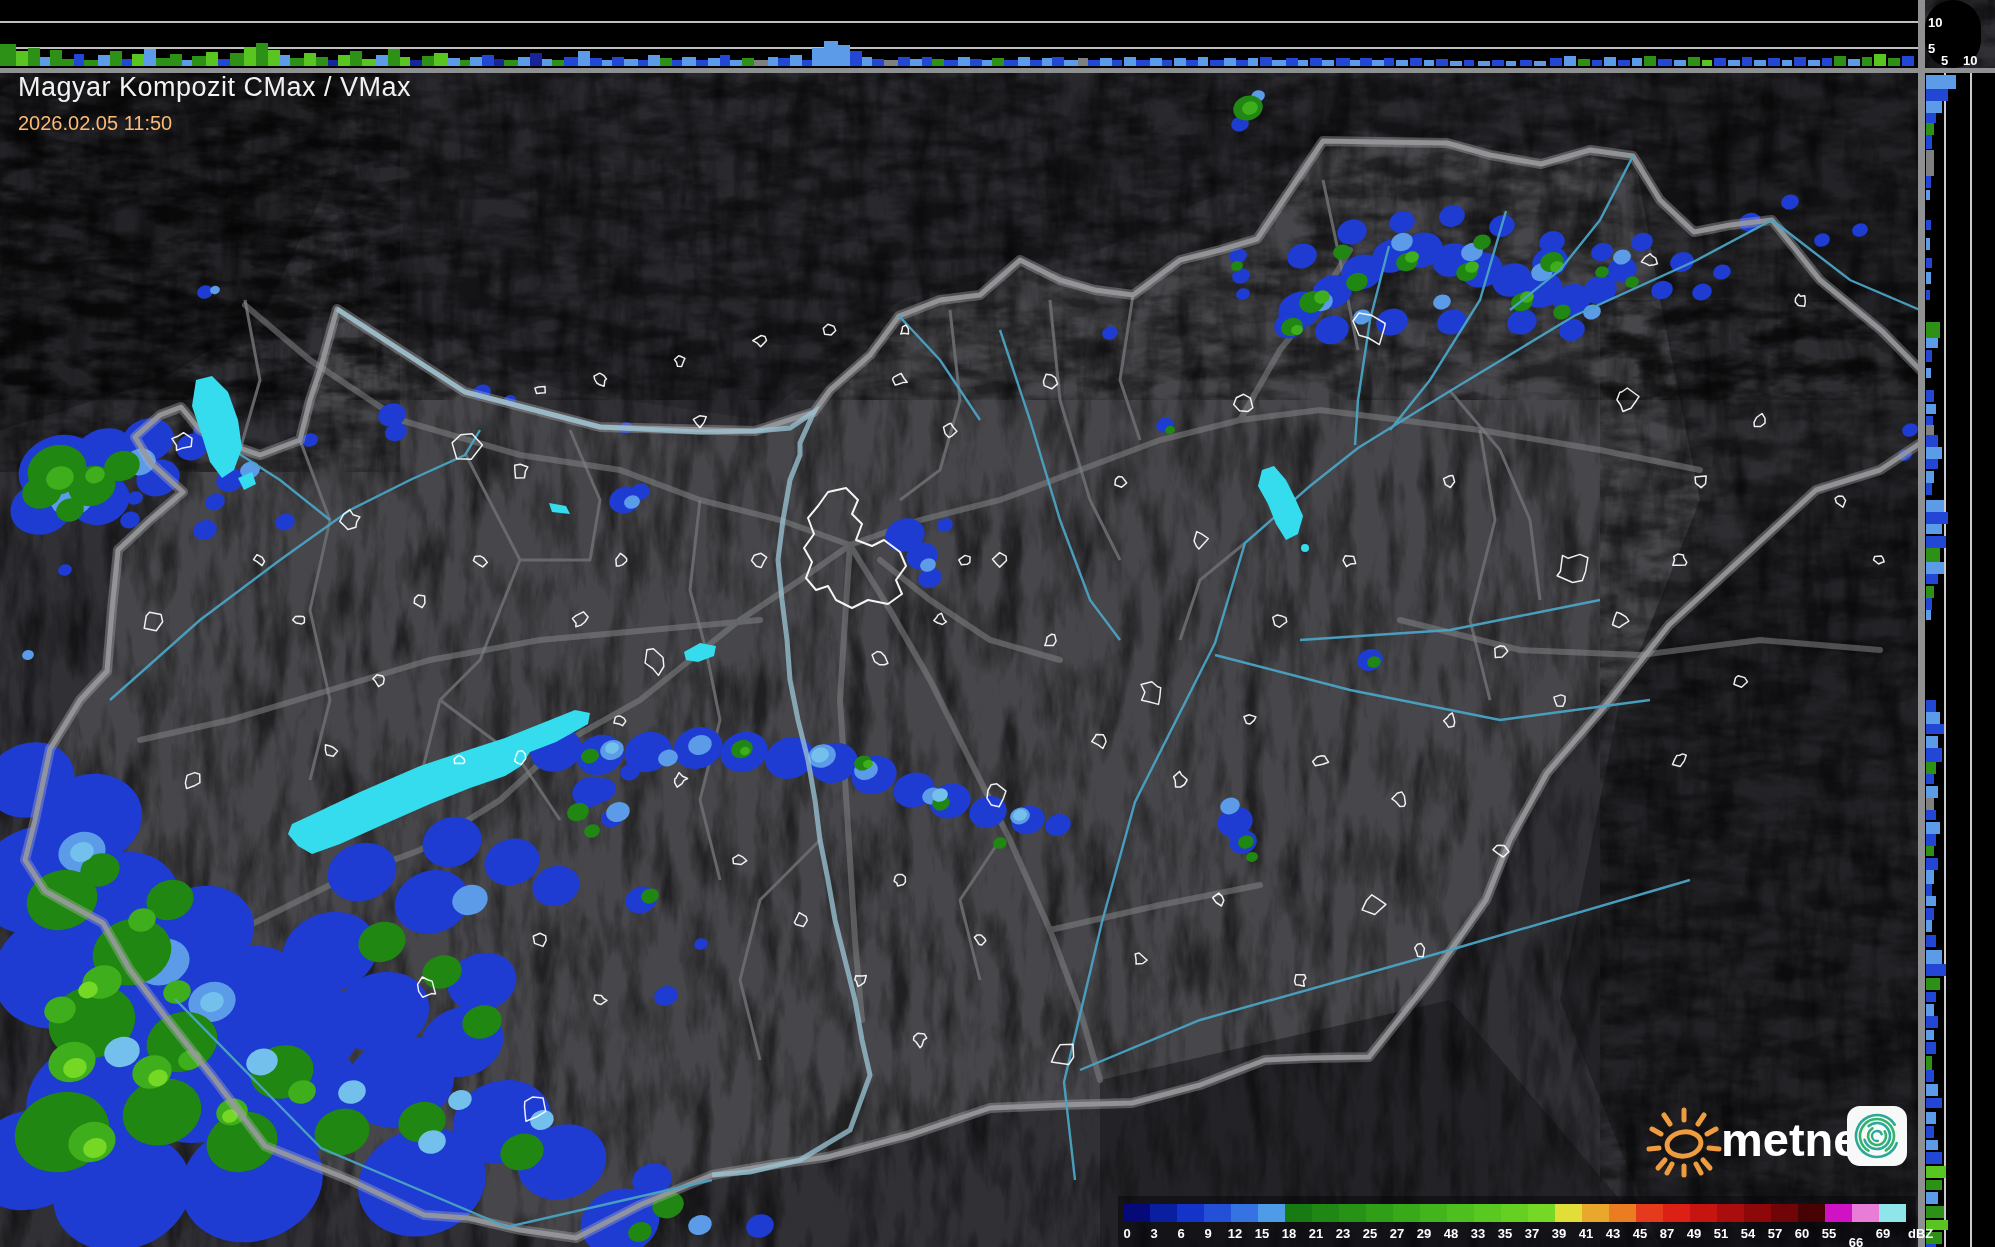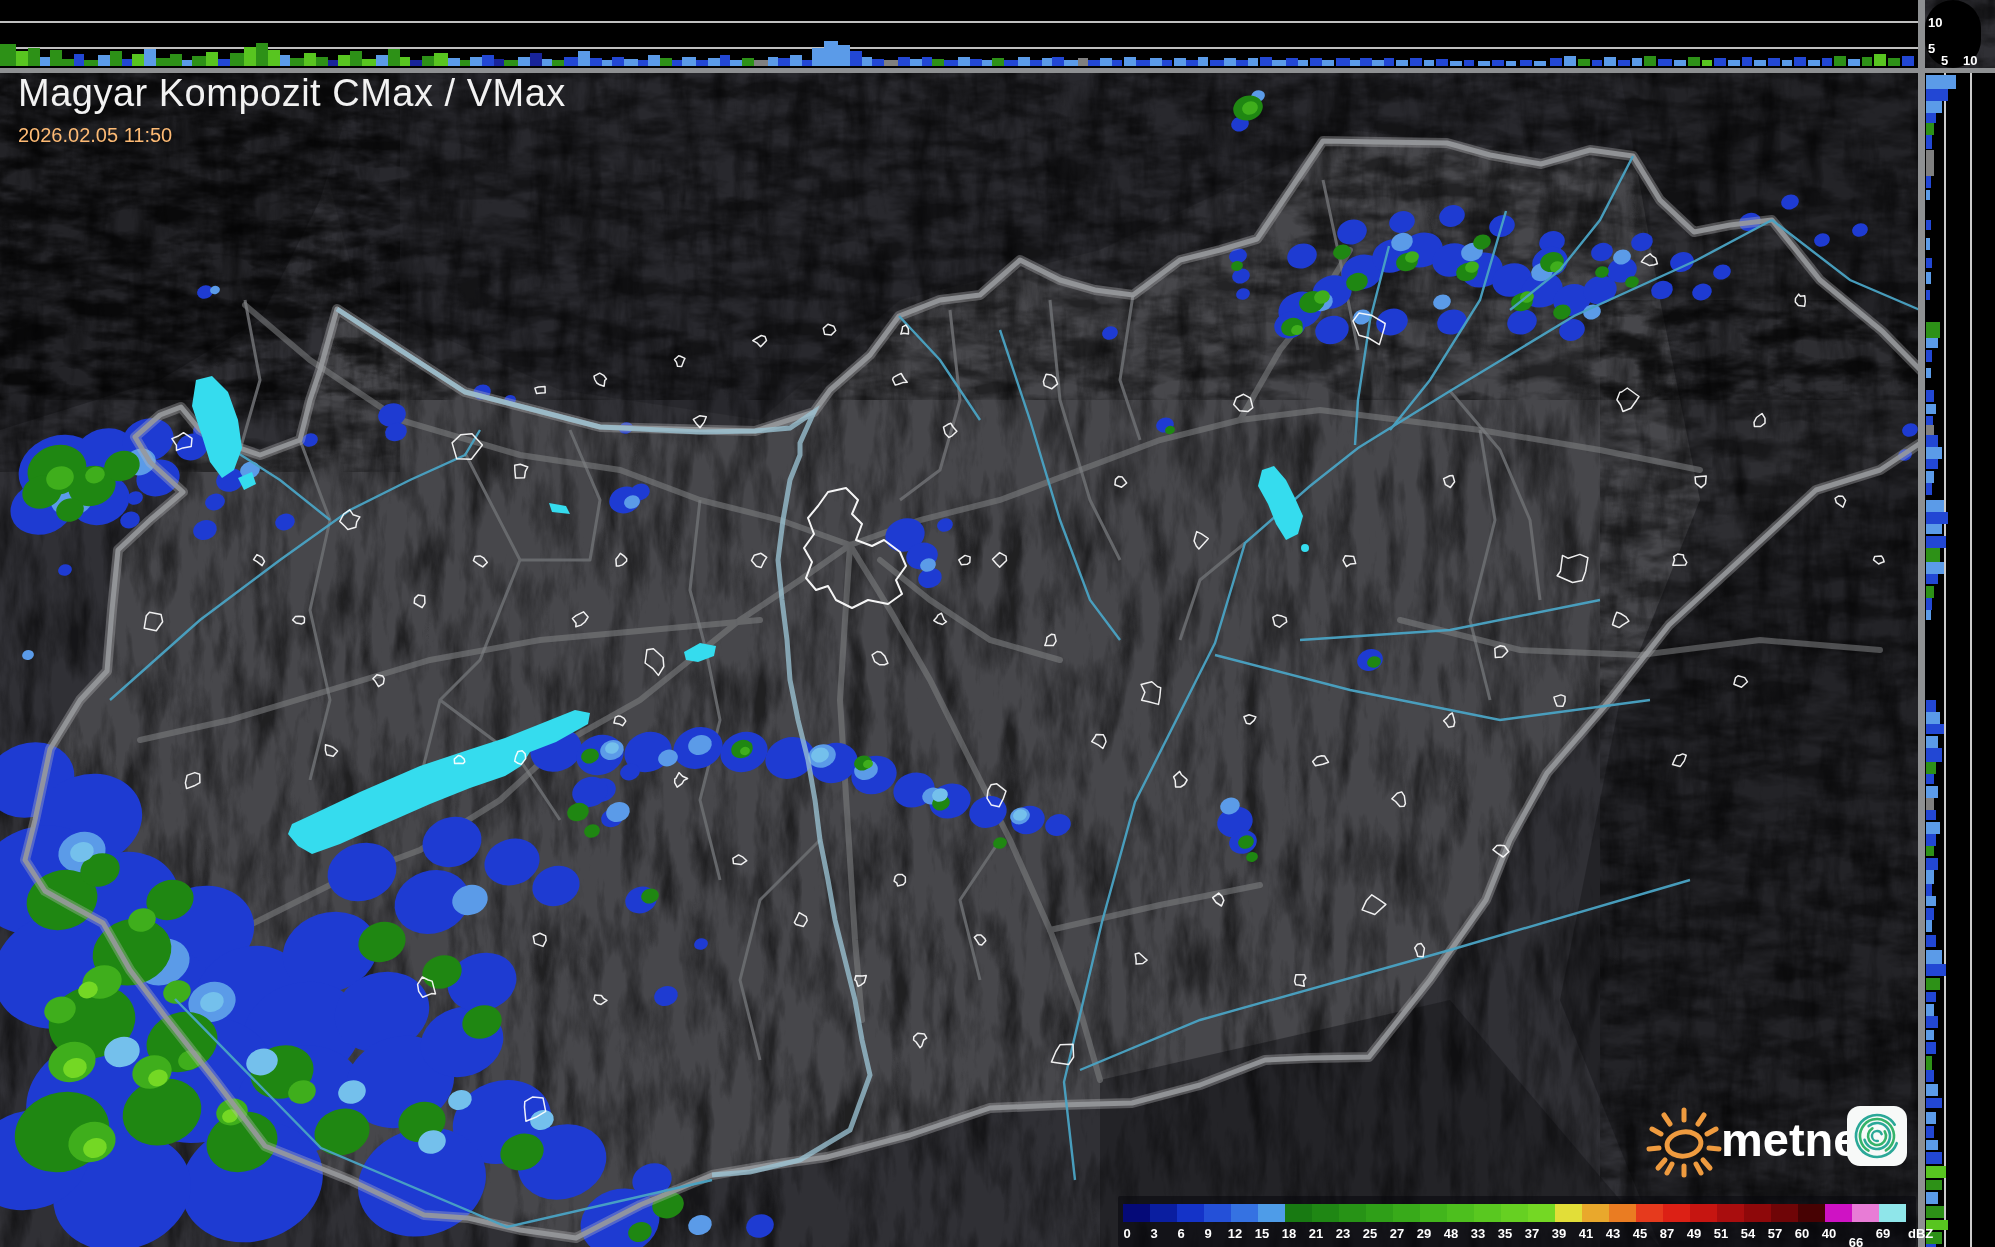--- a/index.html
+++ b/index.html
@@ -9,21 +9,21 @@
   #mapSvg{position:absolute;left:0;top:0;}
   .panel{position:absolute;background:#000;}
   #topPanel{left:0;top:0;width:1918px;height:68px;}
   #rightPanel{left:1925px;top:73px;width:70px;height:1174px;}
   #cornerPanel{left:1925px;top:0;width:56px;height:68px;border-radius:30px;}
   .sep{position:absolute;background:#8e9092;}
   #sepV{left:1918px;top:0;width:7px;height:1247px;}
   #sepH{left:0;top:68px;width:1995px;height:5px;}
   .axis-label{position:absolute;color:#fff;font-size:13px;font-weight:bold;line-height:1;}
   #titleBlock{position:absolute;left:18px;top:72px;color:#f2f2f2;}
-  #pageTitle{font-size:38px;font-weight:normal;letter-spacing:.5px;}
+  #pageTitle{font-size:27px;font-weight:normal;letter-spacing:.5px;}
   #pageTime{font-size:20px;margin-top:9px;color:#fdba74;}
   #scaleWrap{position:absolute;left:1118px;top:1196px;width:798px;height:51px;
              background:rgba(8,8,12,.55);border-radius:2px;}
   #scaleBar{position:absolute;left:5px;top:8px;height:18px;display:flex;}
   #scaleBar .cell{width:27px;height:18px;}
   #scaleLabels{position:absolute;left:5px;top:28px;height:18px;width:790px;}
   #scaleLabels span{position:absolute;transform:translateX(-50%);color:#fff;
                     font-size:13px;font-weight:bold;top:2px;}
   #scaleLabels .unit{transform:none;}
   #logoBlock{position:absolute;left:1645px;top:1098px;width:270px;height:90px;}
@@ -775,21 +775,21 @@
         <span style="left: 436px;">39</span>
         <span style="left: 463px;">41</span>
         <span style="left: 490px;">43</span>
         <span style="left: 517px;">45</span>
         <span style="left: 544px;">87</span>
         <span style="left: 571px;">49</span>
         <span style="left: 598px;">51</span>
         <span style="left: 625px;">54</span>
         <span style="left: 652px;">57</span>
         <span style="left: 679px;">60</span>
-        <span style="left: 706px;">40</span>
+        <span style="left: 706px;">55</span>
         <span style="left: 733px; margin-top: 9px;">66</span>
         <span style="left: 760px;">69</span>
         <span class="unit" style="left: 785px;">dBZ</span>
       </div>
   </div>
 
   <div id="logoBlock">
     <svg width="78" height="80" viewBox="0 0 78 80" style="position:absolute;left:0;top:4px;">
       <g stroke="#ef9b3f" stroke-width="5" stroke-linecap="round" fill="none">
         <ellipse cx="39" cy="42" rx="17" ry="12" transform="rotate(-8 39 42)"></ellipse>

